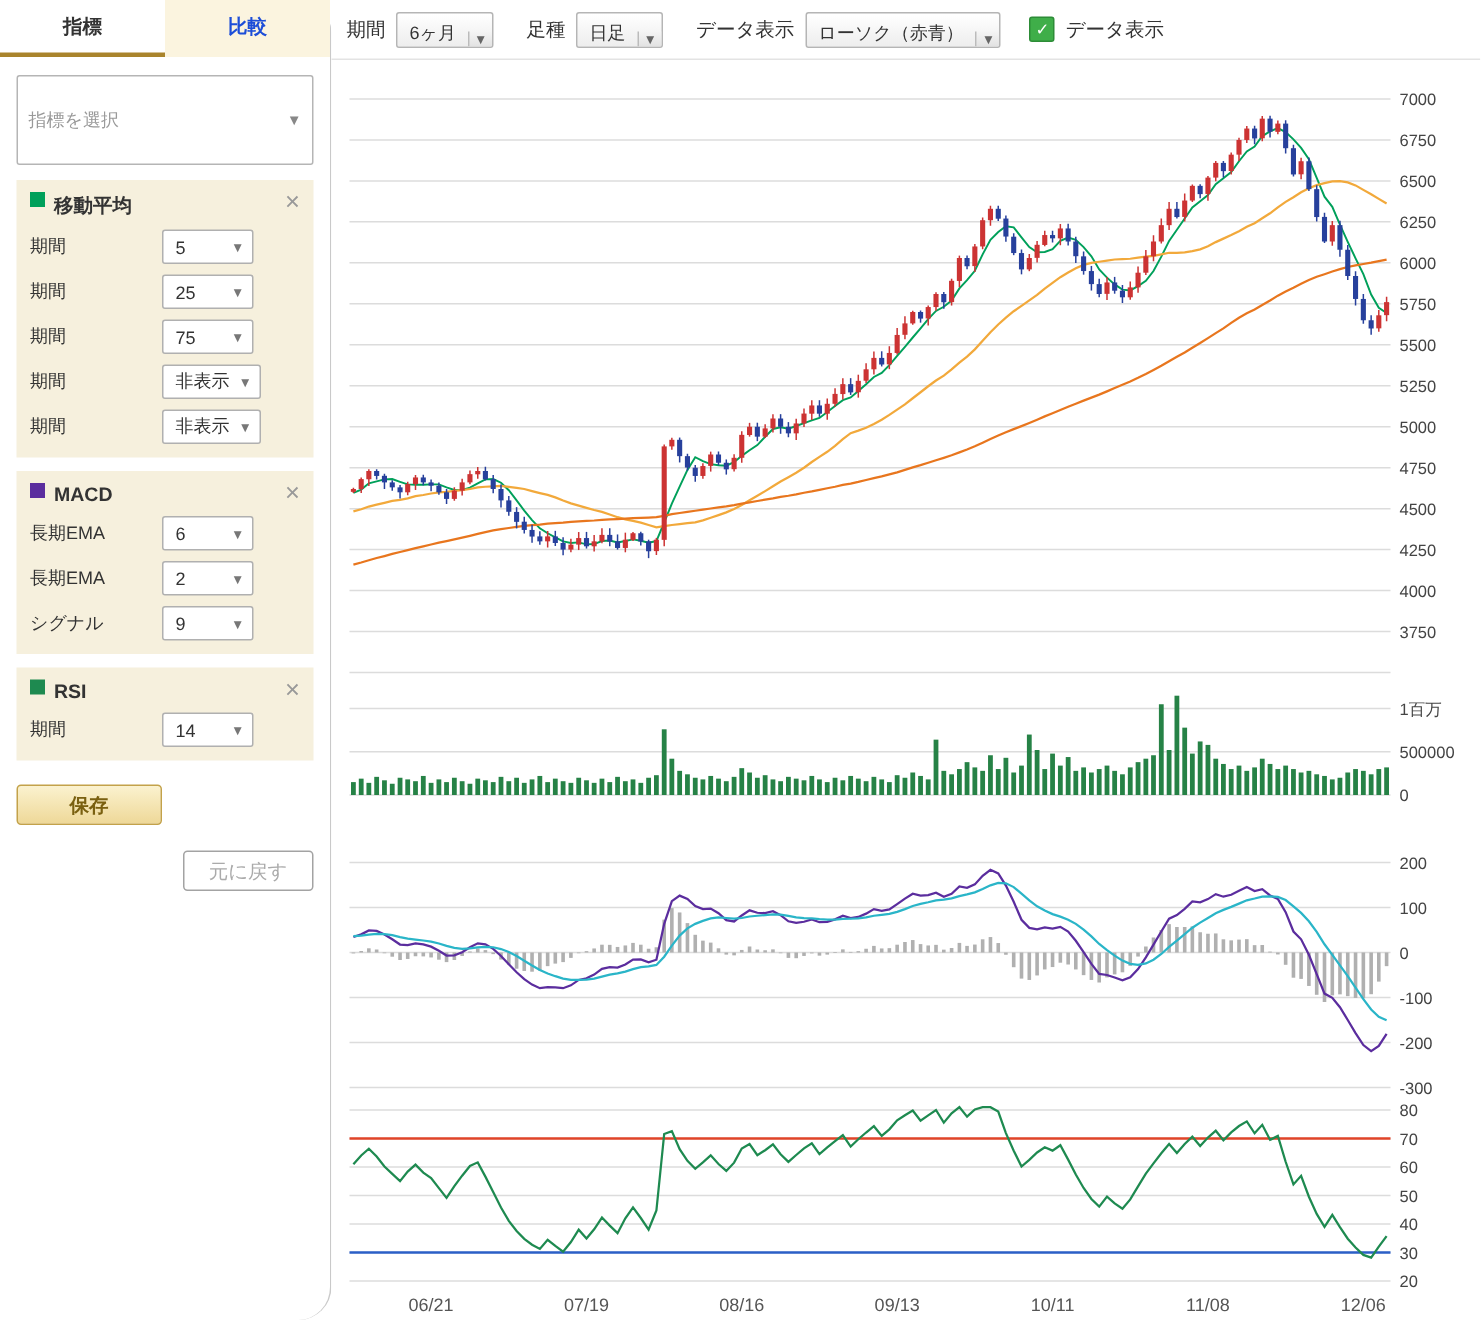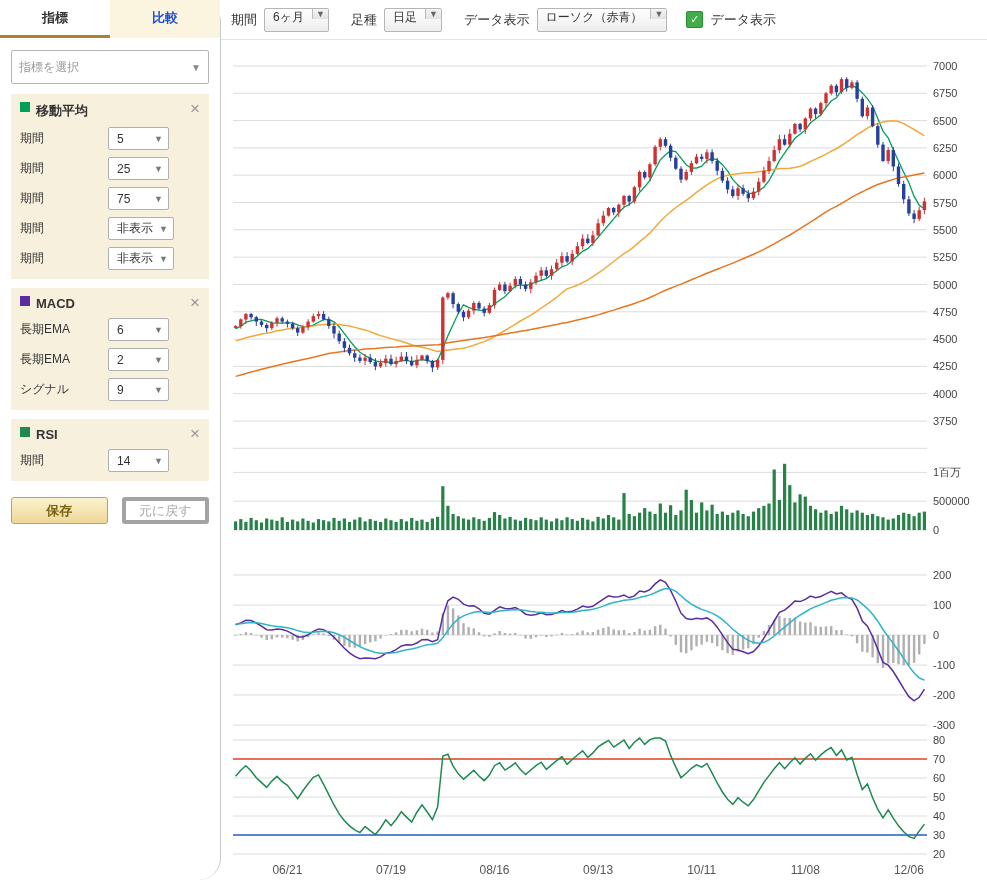--- a/index.html
+++ b/index.html
@@ -5,44 +5,44 @@
   html,body{margin:0;padding:0;background:#fff;color:#333;
     font-family:"Liberation Sans","DejaVu Sans",sans-serif;}
   .app{display:flex;width:987px;height:880px;overflow:hidden;background:#fff;}
   
   .sidebar{width:221px;box-sizing:border-box;border-right:1px solid #c9c9c9;background:#fff;border-radius:22px;}
   .tabs{display:flex;height:38px;background:#fbf4df;}
   .tab{flex:1;display:flex;align-items:center;justify-content:center;font-size:13px;font-weight:bold;
     cursor:pointer;border-bottom:3px solid transparent;color:#1d4ed8;}
   .tab.active{background:#fff;color:#333;border-bottom:3px solid #a9842c;}
   .select-wide{margin:12px 11px 10px;height:24px;border:1px solid #b5b5b5;border-radius:2px;background:#fff;
-    display:flex;align-items:center;justify-content:space-between;padding:4px 7px;font-size:12px;color:#999;cursor:pointer;}
+    display:flex;align-items:center;justify-content:space-between;padding:17px 7px;font-size:12px;color:#999;cursor:pointer;}
   .select-wide .arr{color:#888;font-size:10px;}
   .panel{margin:9px 11px;background:#f6f0dd;padding:8px 9px 9px;}
   .panel-head{display:flex;align-items:flex-start;margin-bottom:4px;}
   .swatch{width:10px;height:10px;margin-right:6px;display:inline-block;}
   .panel-title{font-weight:bold;font-size:13px;flex:1;}
   .close{color:#999;font-size:17px;line-height:14px;cursor:pointer;}
   .prow{display:flex;align-items:center;margin:7px 0 0;font-size:12px;}
   .plabel{width:88px;}
   .pselect{display:flex;align-items:center;justify-content:space-between;background:#fff;border:1px solid #b0b0b0;
     border-radius:2px;height:21px;min-width:46px;padding:0 5px 0 8px;cursor:pointer;}
   .pselect i{font-style:normal;font-size:12px;color:#333;}
   .pselect b{color:#777;font-size:9px;font-weight:normal;margin-left:6px;}
   .btnrow{display:flex;gap:14px;margin:16px 11px;}
   .save{width:100px;height:27px;background:linear-gradient(#fbf2cf,#eed898);border:1px solid #c3a24a;
     border-radius:3px;color:#7a6010;font-weight:bold;font-size:13px;cursor:pointer;}
-  .reset{width:90px;height:27px;background:#fff;border:4px solid #a3a3a3;border-radius:3px;color:#aaa;
-    font-size:13px;cursor:pointer;}
+  .reset{width:90px;height:27px;background:#fff;border:1px solid #a3a3a3;border-radius:3px;color:#aaa;
+    font-size:13px;cursor:pointer;margin-top:44px;}
   
   .content{flex:1;display:flex;flex-direction:column;}
   .toolbar{height:40px;box-sizing:border-box;display:flex;align-items:center;gap:7px;padding:0 10px;
     border-bottom:1px solid #e3e3e3;background:#fff;font-size:13px;}
   .tlabel{color:#333;}
-  .tselect{display:flex;align-items:flex-start;border:1px solid #b5b5b5;border-radius:2px;overflow:hidden;
+  .tselect{display:flex;align-items:flex-end;border:1px solid #b5b5b5;border-radius:2px;overflow:hidden;
     cursor:pointer;height:22px;background:linear-gradient(#fff,#ededed);}
   .tselect .val{display:flex;align-items:center;padding:0 8px;font-size:12px;color:#333;}
   .tselect .dd{width:15px;display:flex;align-items:center;justify-content:center;border-left:1px solid #bbb;
     background:linear-gradient(#f5f5f5,#e2e2e2);color:#666;font-size:9px;}
   .gap{width:8px;}
   .checkbox{width:15px;height:15px;background:#3fae49;border:1px solid #2d8c37;border-radius:2px;color:#fff;
     display:inline-flex;align-items:center;justify-content:center;font-size:11px;margin-left:12px;cursor:pointer;}
   #chart{flex:1;position:relative;background:#fff;}
   #chart svg{display:block;}
   svg text{font-family:"Liberation Sans","DejaVu Sans",sans-serif;}

